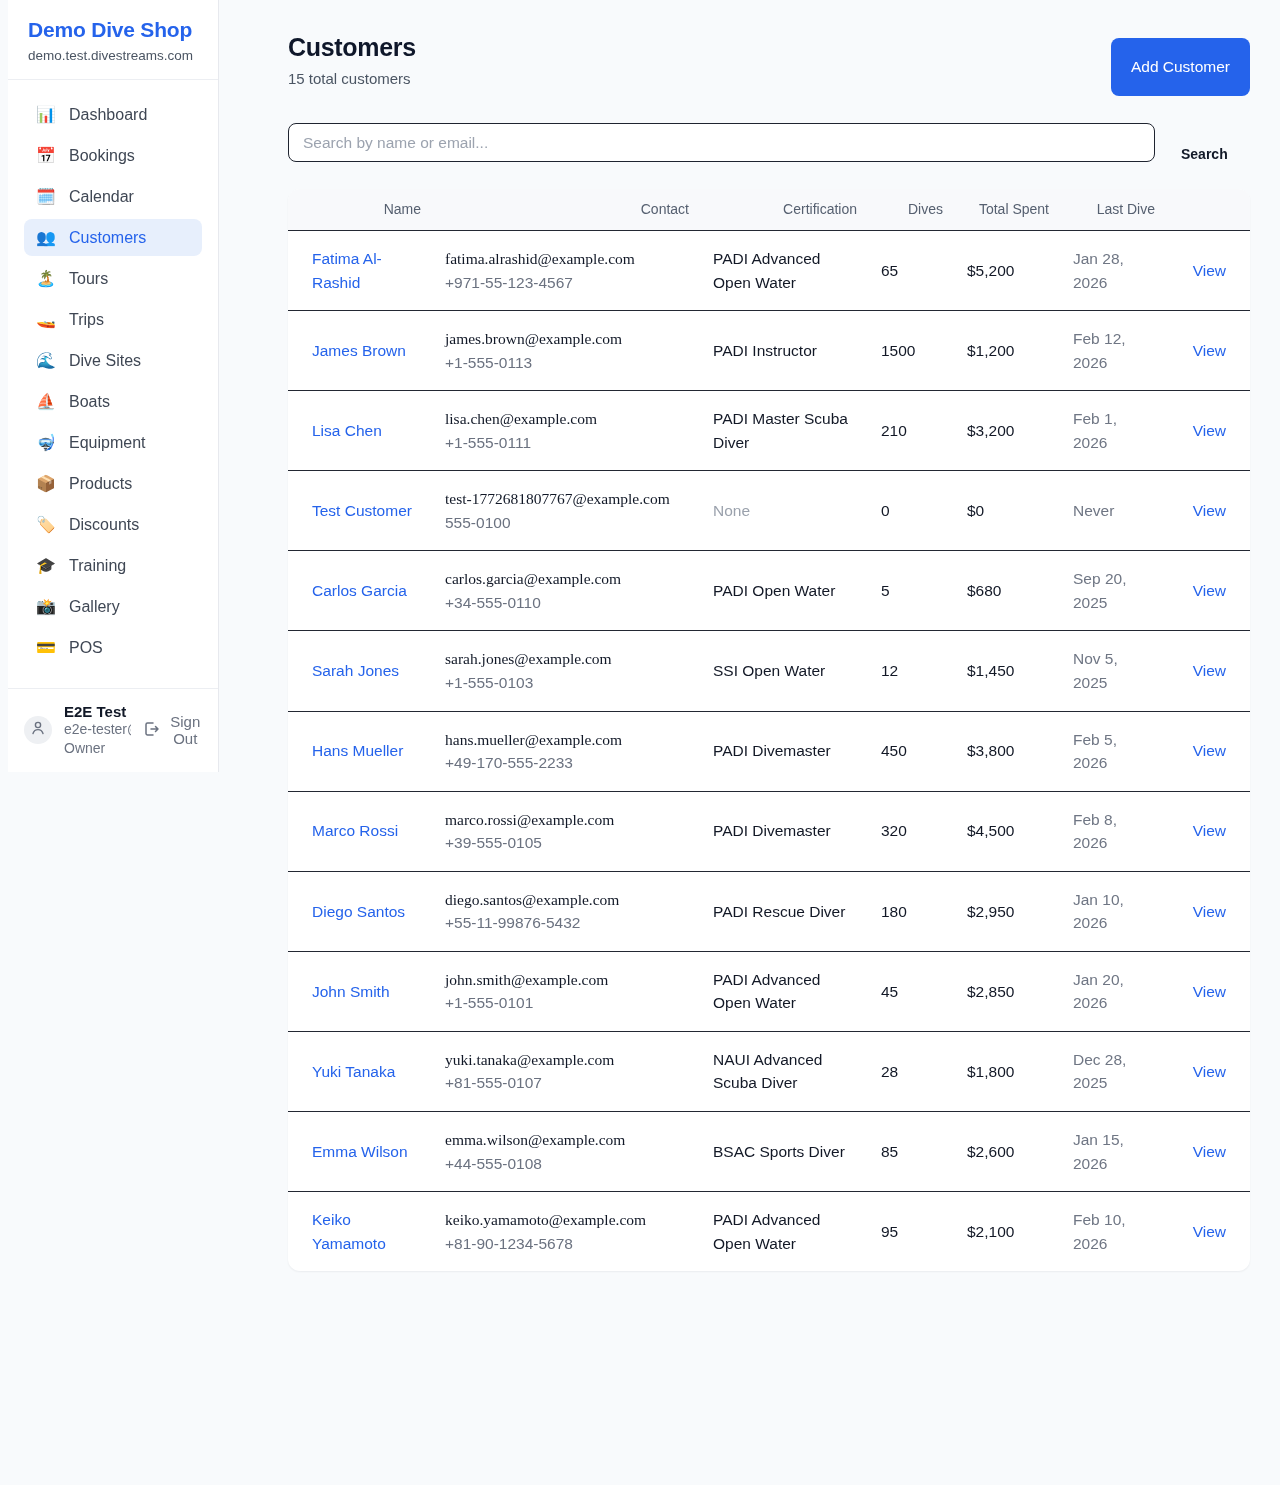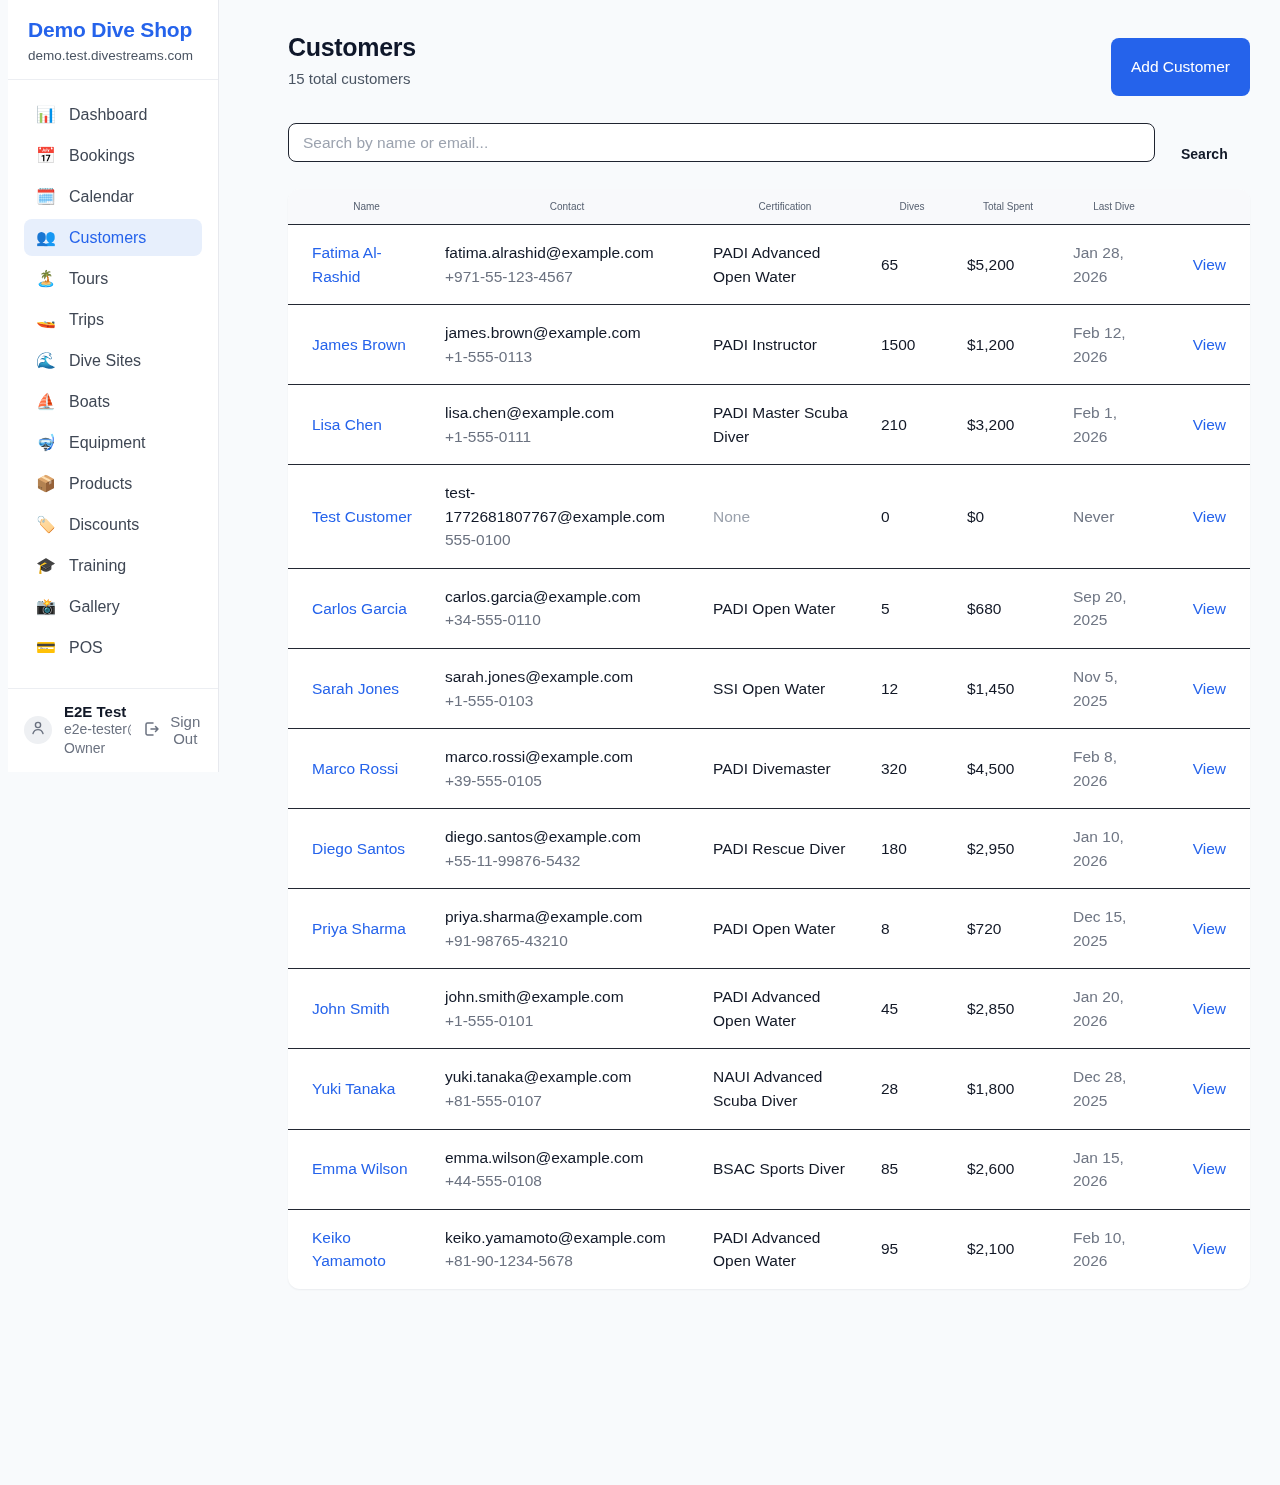--- a/index.html
+++ b/index.html
@@ -73,35 +73,35 @@
   }
 
   
   .table-card {
     margin-top:27px; width:962px; background:#fff;
     border-radius:12px; overflow:hidden;
     box-shadow:0 1px 2px rgba(16,24,40,.06);
   }
   table { width:100%; border-collapse:collapse; table-layout:fixed; }
   thead th {
-    background:#f8f9fb; text-align:center; font-weight:400;
-    color:#566070; font-size:10px; line-height:1.5;
+    background:#f8f9fb; text-align:right; font-weight:400;
+    color:#566070; font-size:14px; line-height:1.5;
     padding:10px 12px; border-bottom:1px solid #232833;
   }
   thead th:first-child { padding-left:24px; }
   thead th.col-view { padding-right:24px; }
   tbody td {
     padding:16px 12px; vertical-align:middle;
     font-size:15.5px; color:#121826; line-height:1.52;
     border-bottom:1px solid #232833;
   }
   tbody tr:last-child td { border-bottom:none; }
   td.cell-name { padding-left:24px; }
   .name-link { color:#2563eb; font-weight:500; text-decoration:none; cursor:pointer; }
-  .email { color:#111827; word-wrap:break-word; }
+  .email { color:#111827; word-wrap:break-word;font-family:Liberation Serif, serif; }
   .phone { color:#6b7280; }
   .cert.muted { color:#9aa1ac; }
   .cell-lastdive { color:#6f7684; }
   .cell-view { text-align:right; padding-right:24px; }
   .view-link { color:#2563eb; font-weight:500; text-decoration:none; cursor:pointer; }
 </style>
 </head>
 <body>
 
 <aside class="sidebar">
@@ -352,20 +352,38 @@
         <span class="cert">SSI Open Water</span>
       </td>
       <td>12</td>
       <td>$1,450</td>
       <td class="cell-lastdive">Nov 5, 2025</td>
       <td class="cell-view">
         <a class="view-link">View</a>
       </td>
     </tr>
 
+    <tr>
+      <td class="cell-name">
+        <a class="name-link">Hans Mueller</a>
+      </td>
+      <td>
+        <div class="email">hans.mueller@example.com</div>
+        <div class="phone">+49-170-555-2233</div>
+      </td>
+      <td>
+        <span class="cert">PADI Divemaster</span>
+      </td>
+      <td>450</td>
+      <td>$3,800</td>
+      <td class="cell-lastdive">Feb 5, 2026</td>
+      <td class="cell-view">
+        <a class="view-link">View</a>
+      </td>
+    </tr>
 
 
     <tr>
       <td class="cell-name">
         <a class="name-link">Marco Rossi</a>
       </td>
       <td>
         <div class="email">marco.rossi@example.com</div>
         <div class="phone">+39-555-0105</div>
       </td>
@@ -392,38 +410,20 @@
         <span class="cert">PADI Rescue Diver</span>
       </td>
       <td>180</td>
       <td>$2,950</td>
       <td class="cell-lastdive">Jan 10, 2026</td>
       <td class="cell-view">
         <a class="view-link">View</a>
       </td>
     </tr>
 
-    <tr>
-      <td class="cell-name">
-        <a class="name-link">Priya Sharma</a>
-      </td>
-      <td>
-        <div class="email">priya.sharma@example.com</div>
-        <div class="phone">+91-98765-43210</div>
-      </td>
-      <td>
-        <span class="cert">PADI Open Water</span>
-      </td>
-      <td>8</td>
-      <td>$720</td>
-      <td class="cell-lastdive">Dec 15, 2025</td>
-      <td class="cell-view">
-        <a class="view-link">View</a>
-      </td>
-    </tr>
 
     <tr>
       <td class="cell-name">
         <a class="name-link">John Smith</a>
       </td>
       <td>
         <div class="email">john.smith@example.com</div>
         <div class="phone">+1-555-0101</div>
       </td>
       <td>

